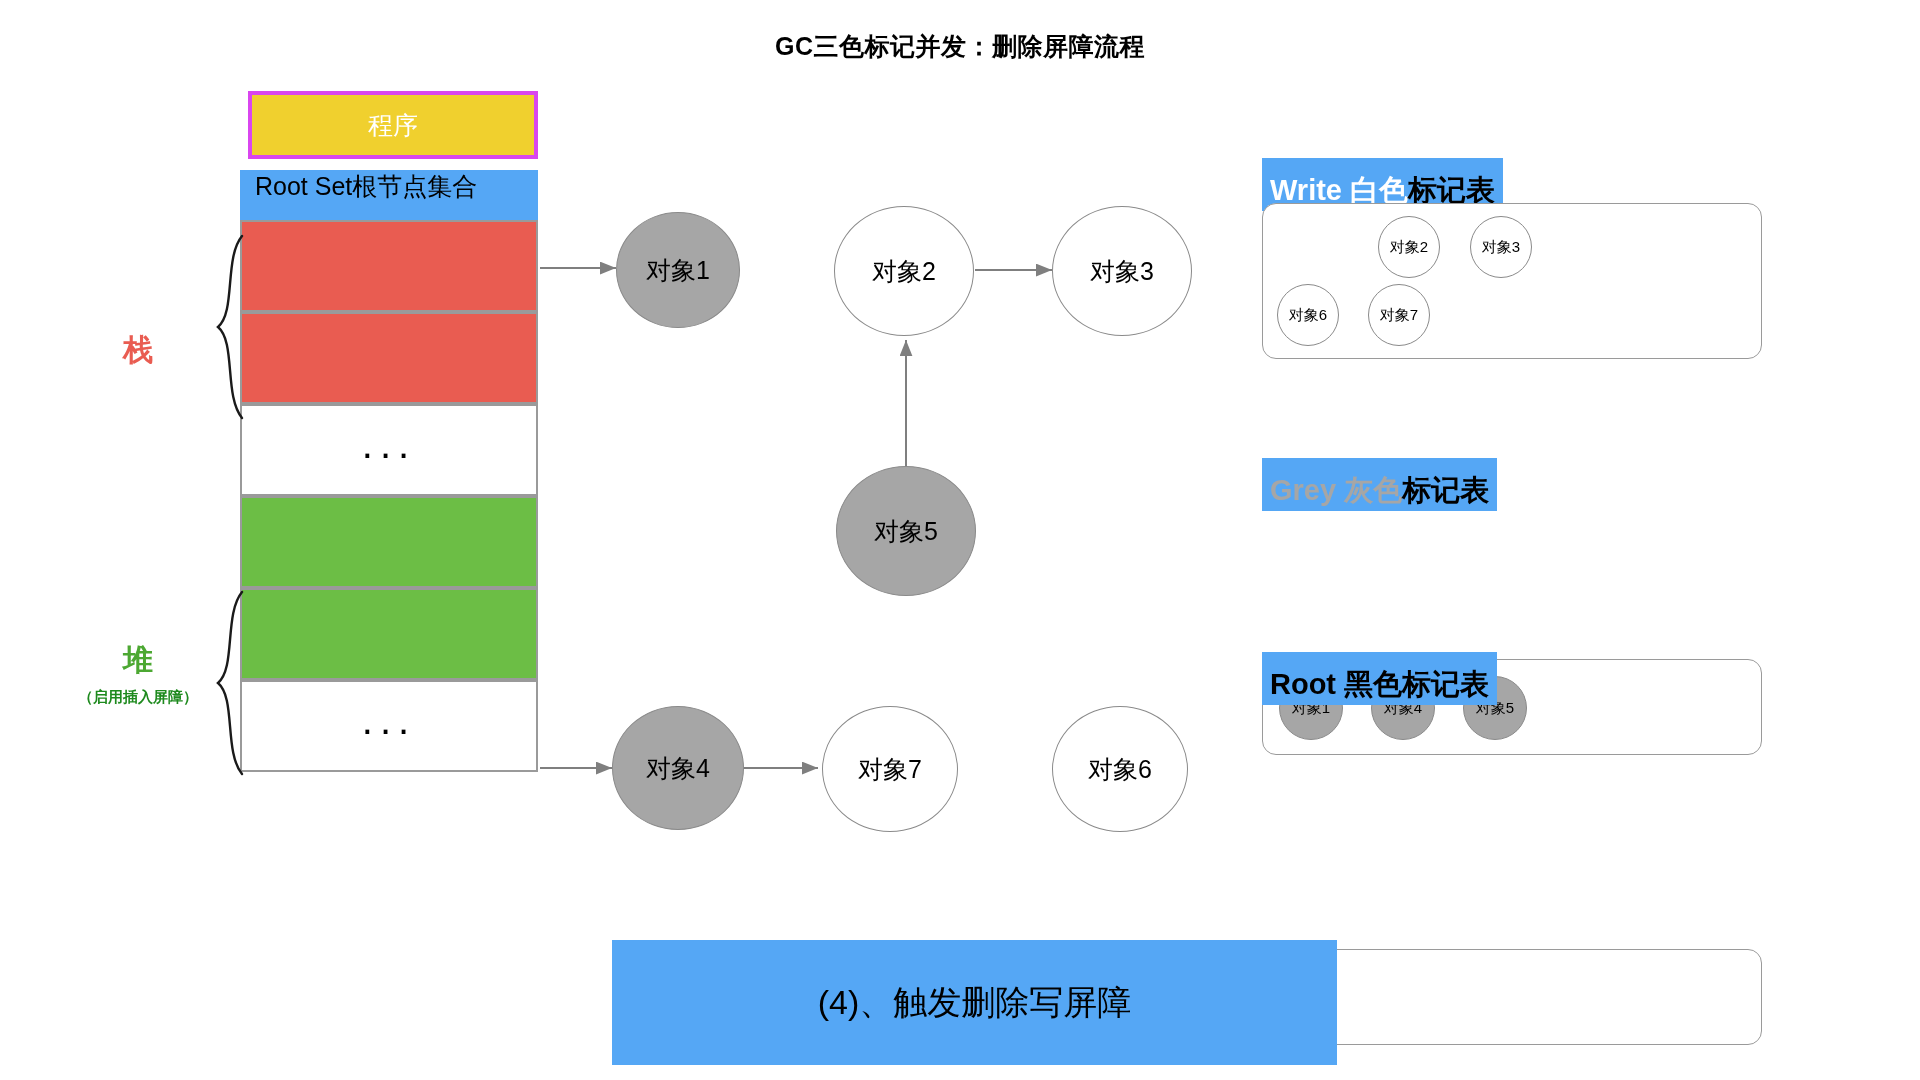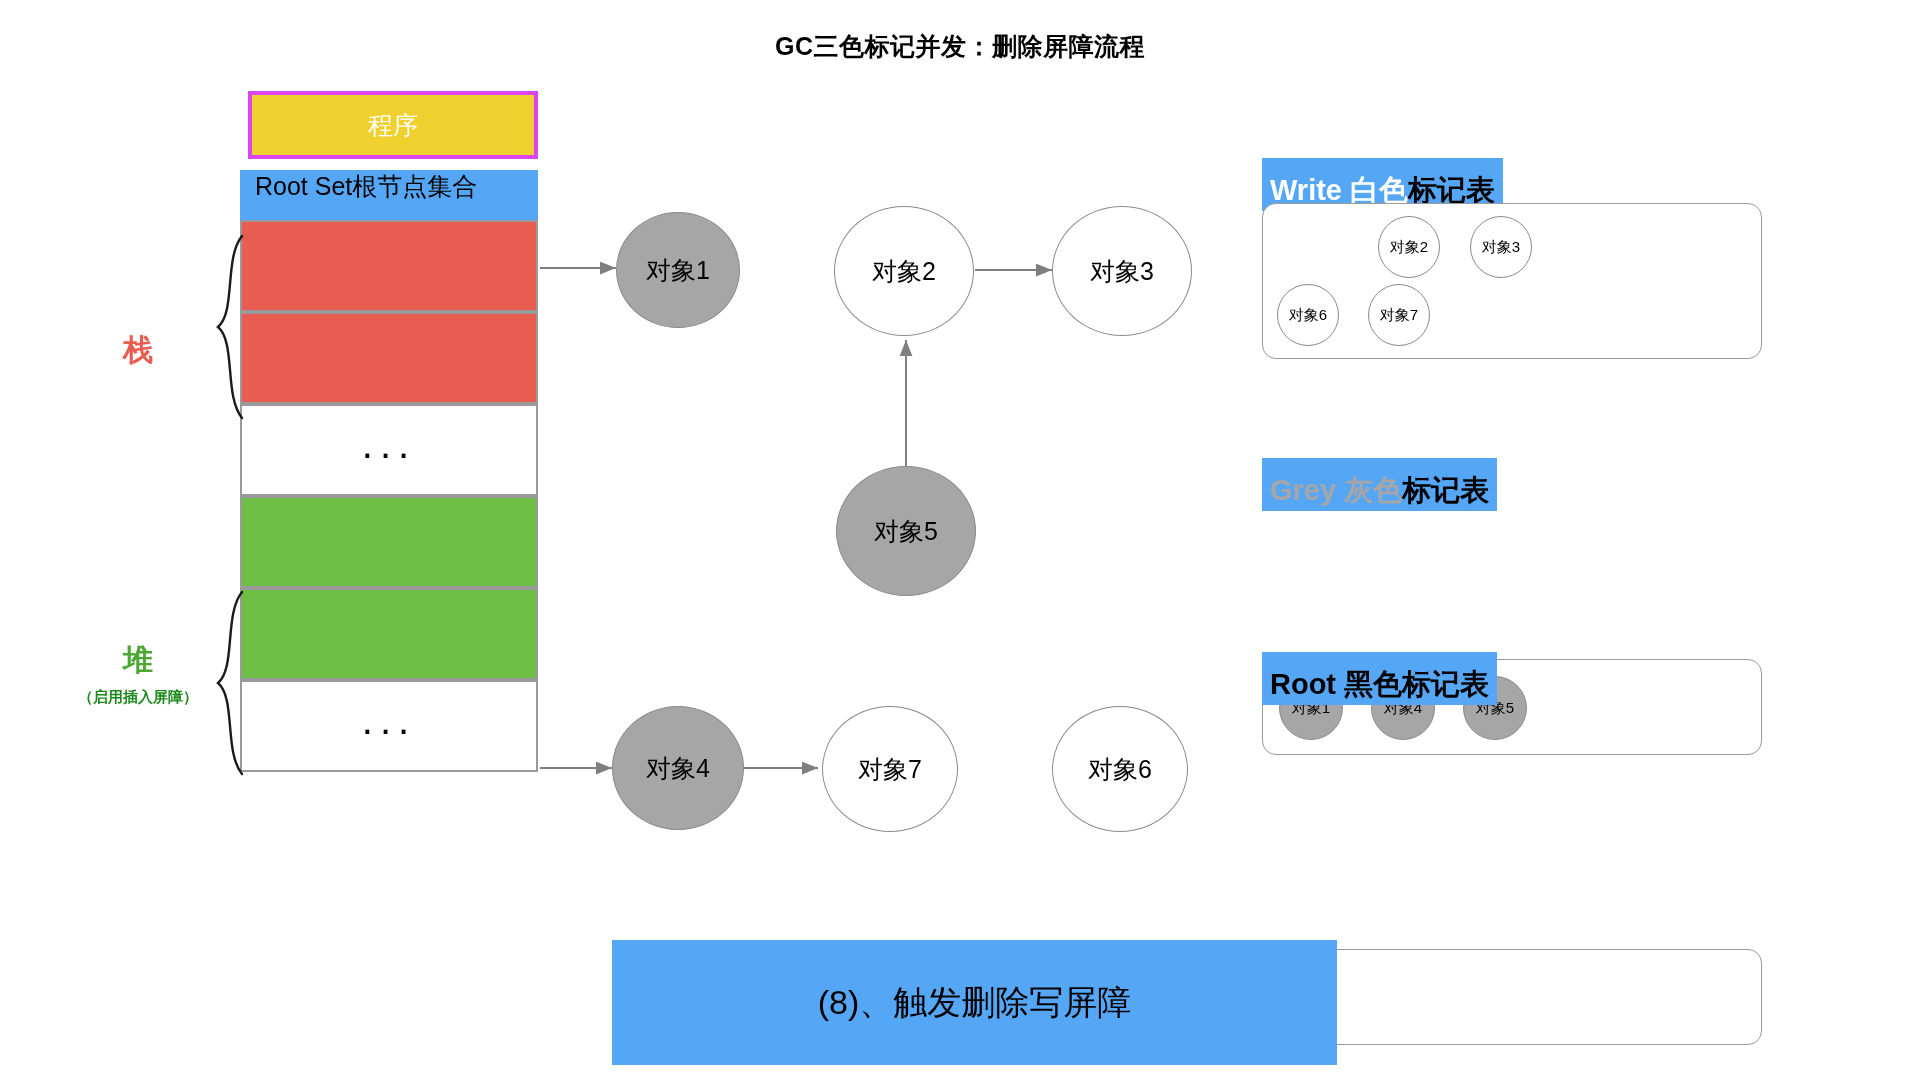--- a/index.html
+++ b/index.html
@@ -248,14 +248,14 @@
     <span>对象5</span>
   </div>
 </div>
 
 <div class="abs" style="left:1262px; top:652px;">
   <span class="table-title"><span class="t-plain">Root </span><span class="t-plain">黑色</span><span class="t-black">标记表</span></span>
 </div>
 <div class="abs table-body" style="left:1262px; top:697px; width:500px; height:96px;"></div>
 
 <div class="abs" id="caption">
-  <div class="line">(8)、触发删除写屏障</div>
+  <div class="line">(4)、触发删除写屏障</div>
 </div>
 
 </body></html>

